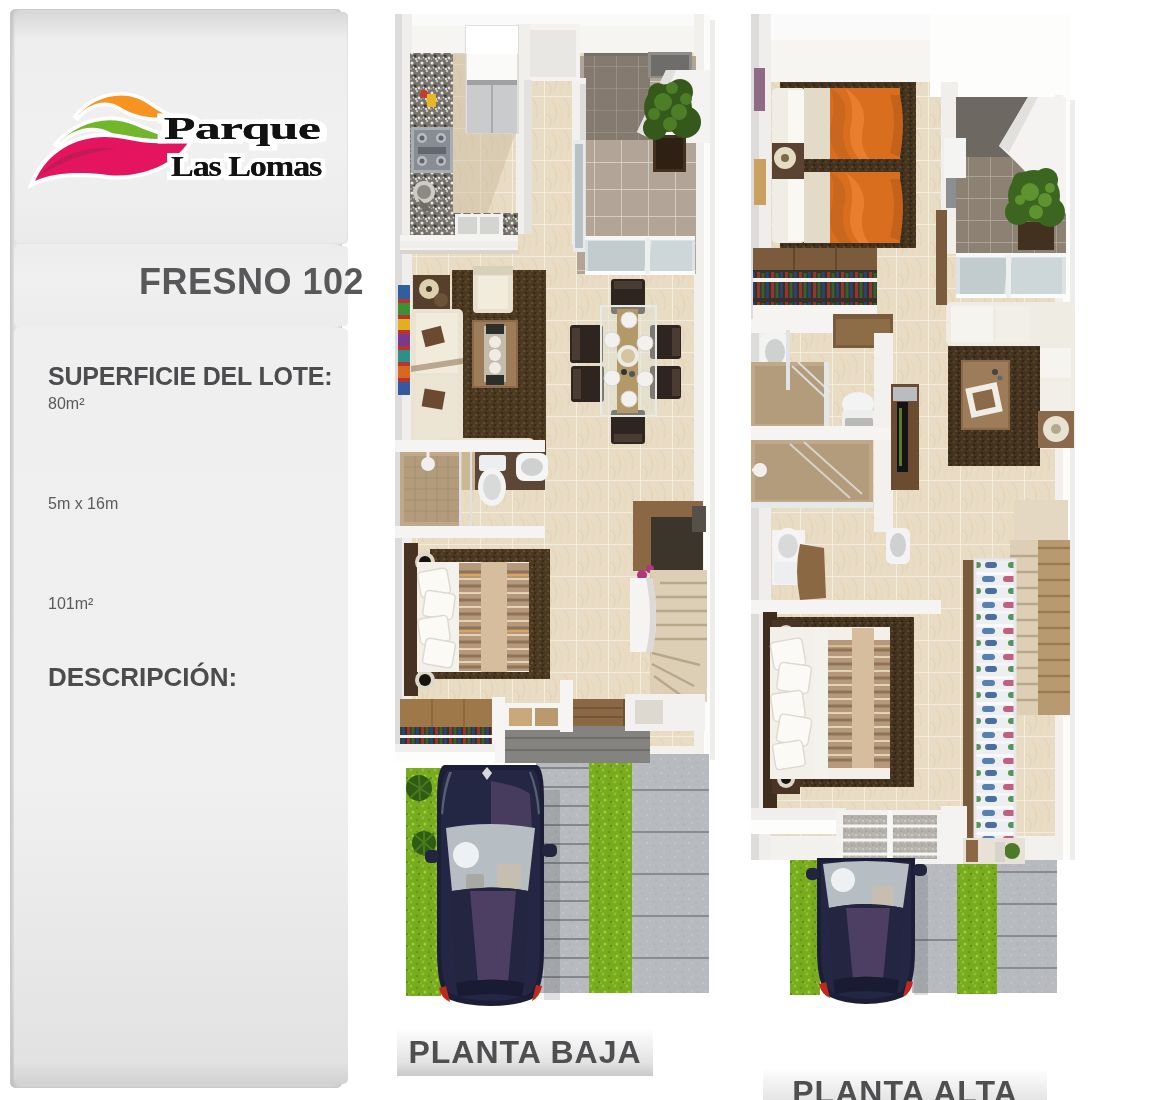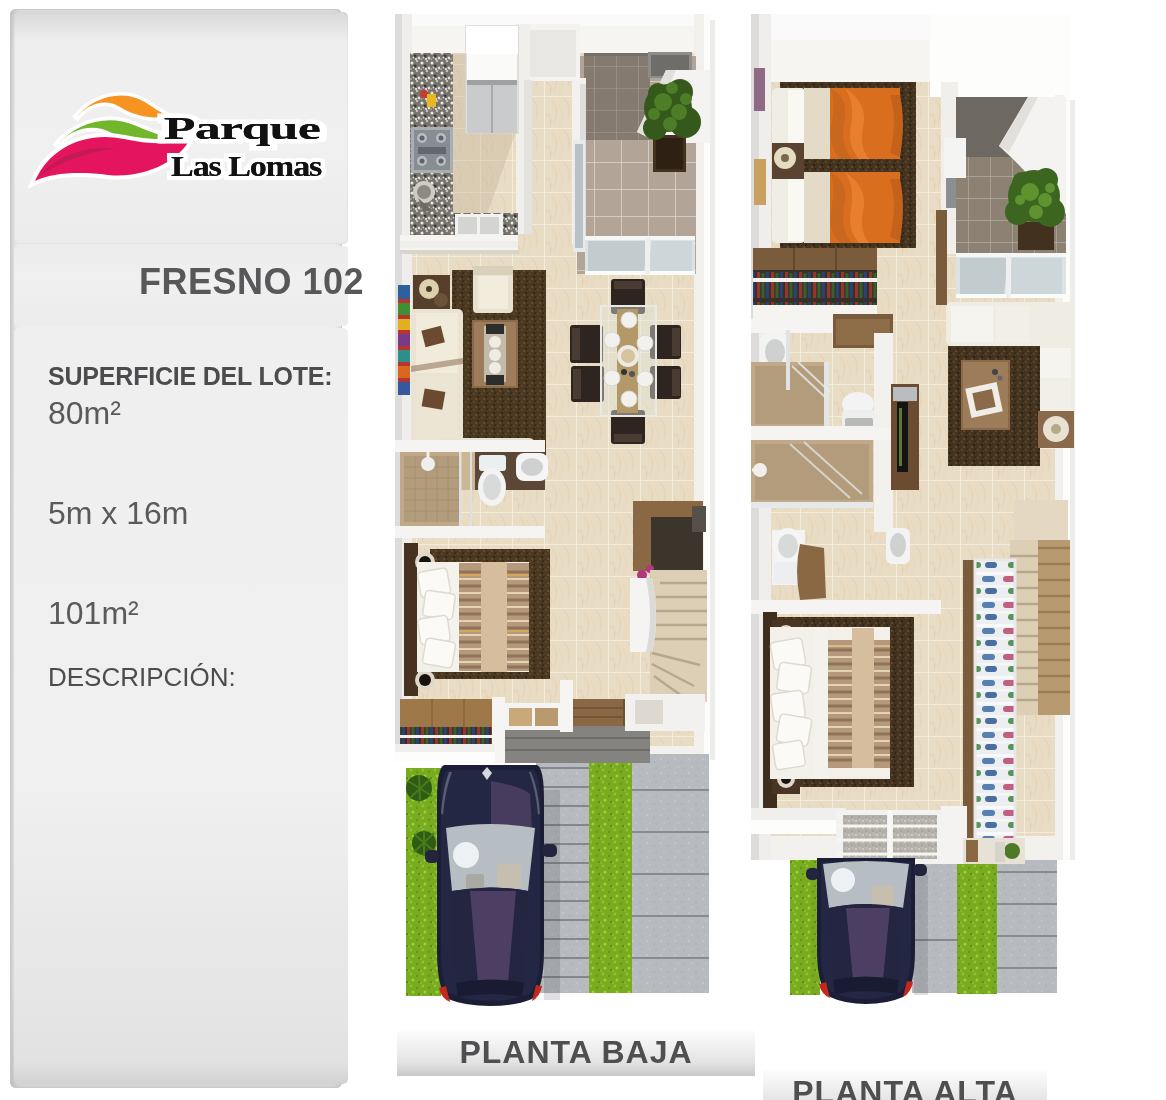--- a/index.html
+++ b/index.html
@@ -8,22 +8,22 @@
 box-shadow:inset 0 0 0 1px #c9c9c9, inset 6px 0 8px -6px #9a9a9a, inset -6px 0 8px -6px #bdbdbd;}
 #card .sec1{position:absolute;left:4px;top:3px;width:334px;height:232px;border-radius:5px;
 background:linear-gradient(180deg,#d8d8d8 0%,#eeeeee 12%,#f0f0f0 60%,#ebebeb 100%);
 box-shadow:inset 0 0 2px #cfcfcf;}
 #card .sec2{position:absolute;left:4px;top:237px;width:334px;height:80px;border-radius:4px;
 background:linear-gradient(180deg,#ececec,#f0f0f0 40%,#ececec);}
 #card .sec3{position:absolute;left:4px;top:319px;width:334px;height:756px;border-radius:5px;
 background:linear-gradient(180deg,#efefef 0%,#f0f0f0 60%,#e2e2e2 97%,#d2d2d2 100%);}
 #fresno{position:absolute;left:12px;top:252px;width:342px;text-align:right;font-size:36px;font-weight:bold;color:#58585a;letter-spacing:.5px}
 .h{position:absolute;left:38px;font-size:25px;font-weight:bold;color:#4c4c4e;letter-spacing:-0.2px;line-height:30px}
-.t{position:absolute;left:38px;font-size:32px;color:#5a5a5c}
-#desc{position:absolute;left:38px;top:653px;font-size:26px;font-weight:normal;color:#4c4c4e}
+.t{position:absolute;left:38px;font-size:16px;color:#5a5a5c}
+#desc{position:absolute;left:38px;top:653px;font-size:26px;font-weight:bold;color:#4c4c4e}
 #list{position:absolute;left:33px;top:689px;font-size:23px;color:#545456;line-height:25.4px;white-space:pre}
 .lbl{position:absolute;height:46px;font-size:32px;font-weight:bold;color:#4f4f51;text-align:center;letter-spacing:1px;
 background:linear-gradient(180deg,#fdfdfd 0%,#f2f2f2 30%,#e3e3e3 70%,#c9c9c9 100%);line-height:44px}
 </style></head>
 <body>
 
 <div id="card">
 <div class="sec1"></div>
 <div class="sec2"></div>
 <div class="sec3"></div>
@@ -816,15 +816,15 @@
 <path d="M829 908 Q866 900 903 908 L899 980 Q866 973 833 980 Z" fill="#232541"></path>
 <path d="M846 908 L890 908 L883 980 L853 980 Z" fill="#4c3f63"></path>
 <path d="M833 980 Q866 973 899 980 L897 994 Q866 988 835 994 Z" fill="#191b33"></path>
 <rect x="806" y="868" width="13" height="12" rx="5" fill="#23253e"></rect>
 <rect x="913" y="864" width="14" height="12" rx="5" fill="#23253e"></rect>
 <path d="M819 984 Q821 994 830 998 L826 982 Z" fill="#c0291c"></path>
 <path d="M913 982 Q911 993 903 997 L907 981 Z" fill="#c0291c"></path>
 </g>
 </svg>
 
-<div class="lbl" style="left:397px;top:1030px;width:358px">PLANTA BAJA</div>
+<div class="lbl" style="left:397px;top:1030px;width:256px">PLANTA BAJA</div>
 
 <div class="lbl" style="left:763px;top:1070px;width:284px">PLANTA ALTA</div>
 
 </body></html>

